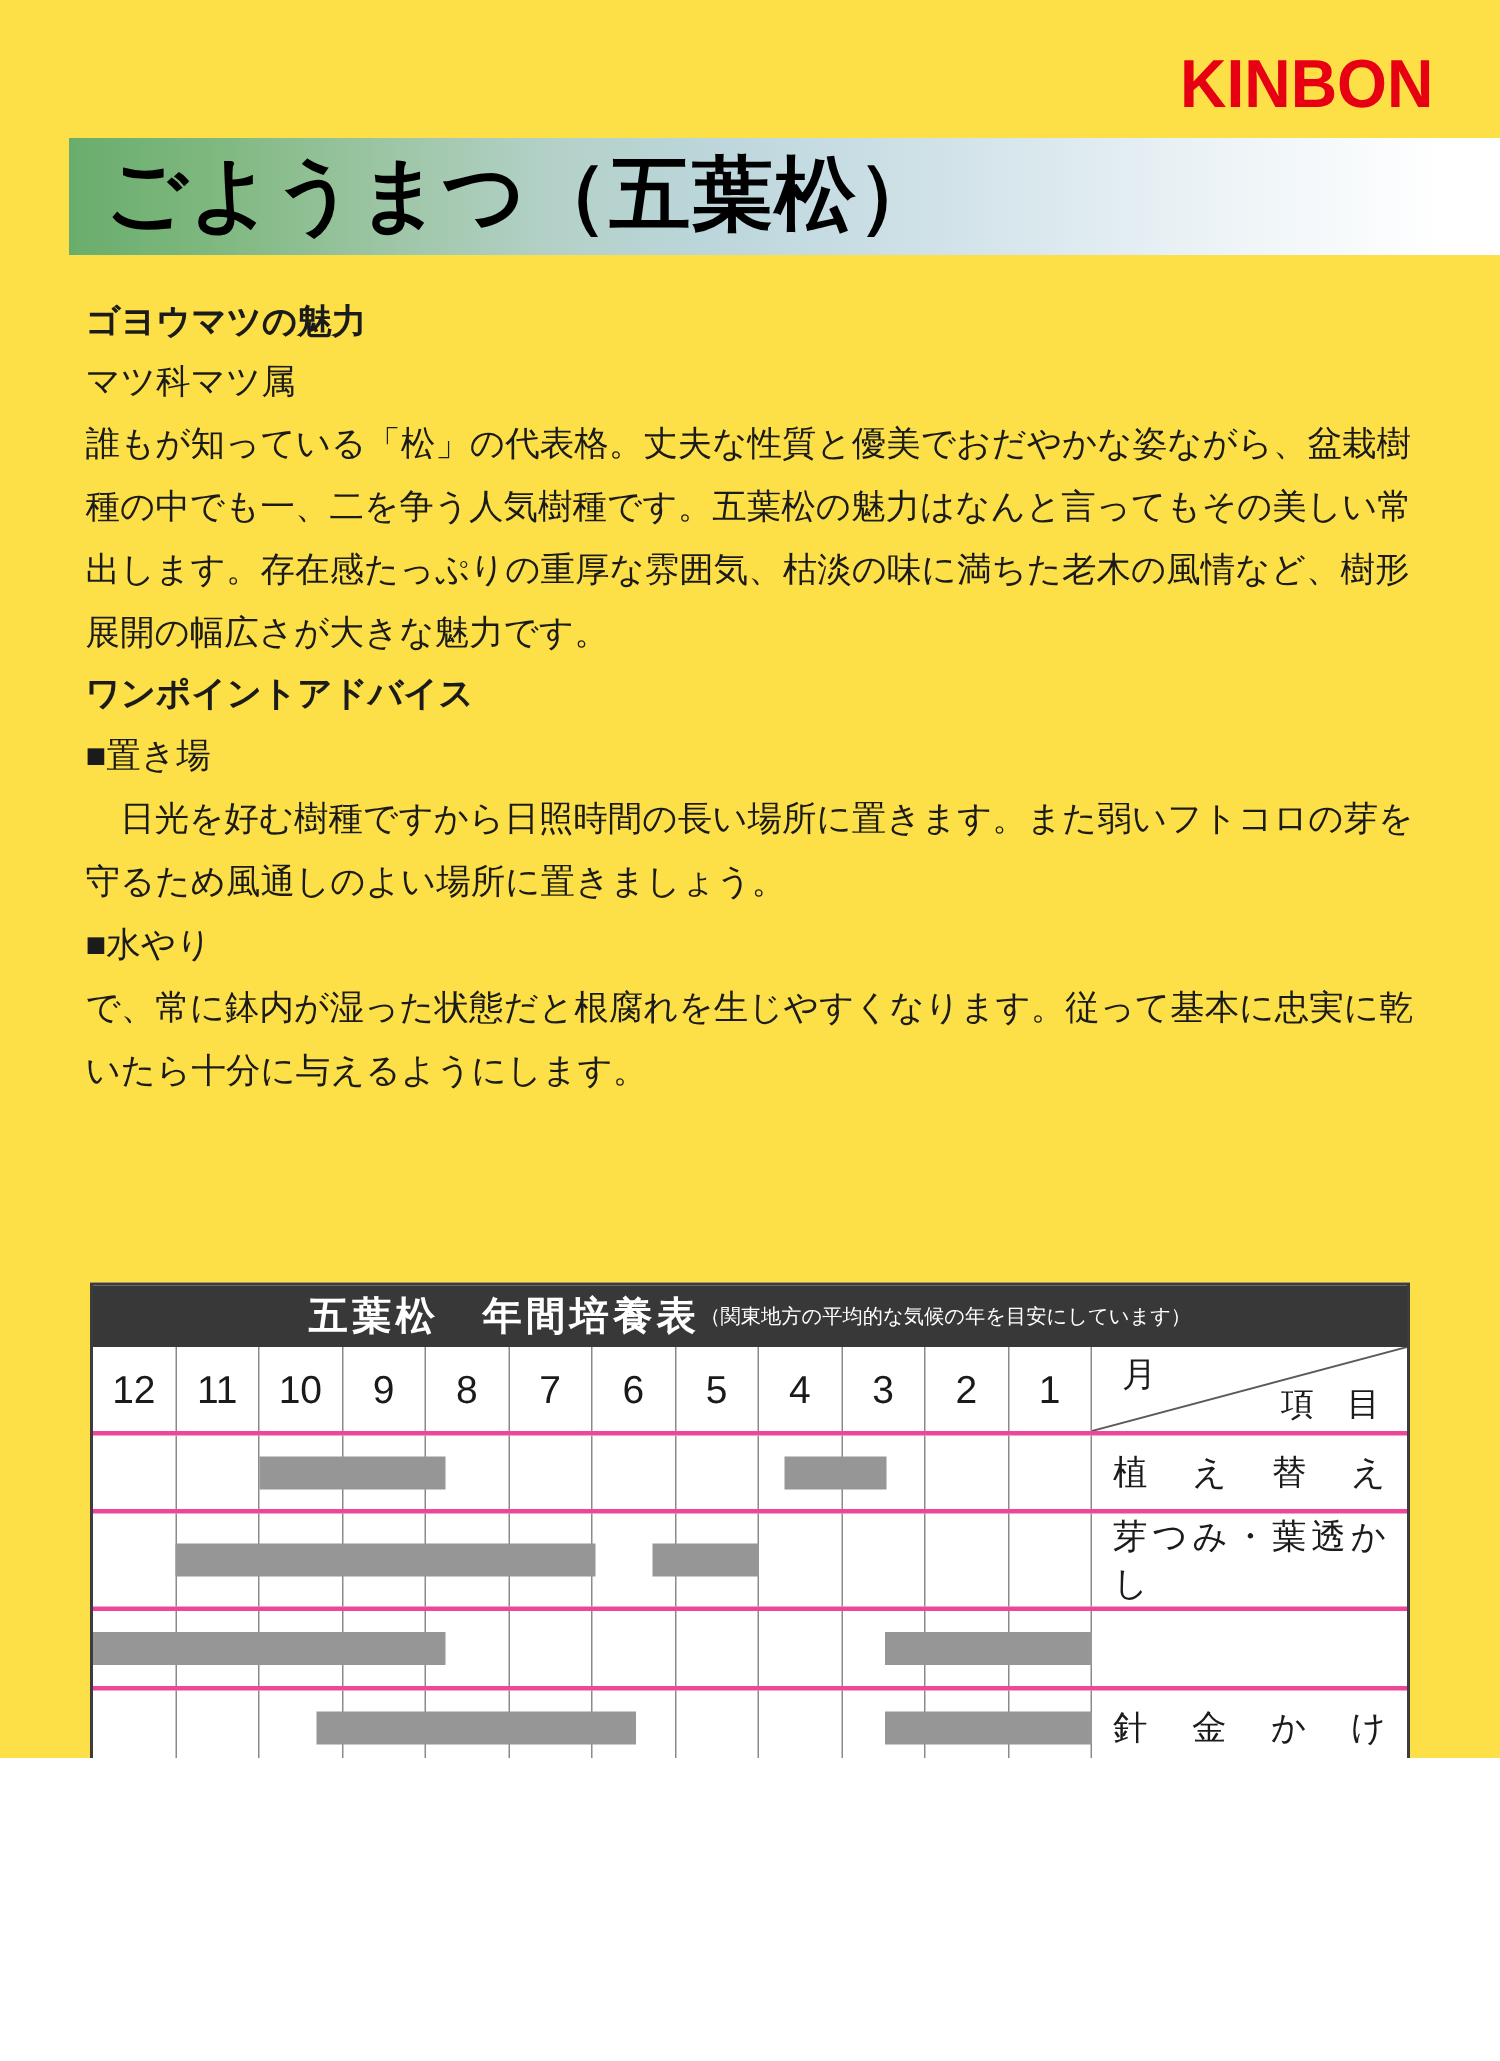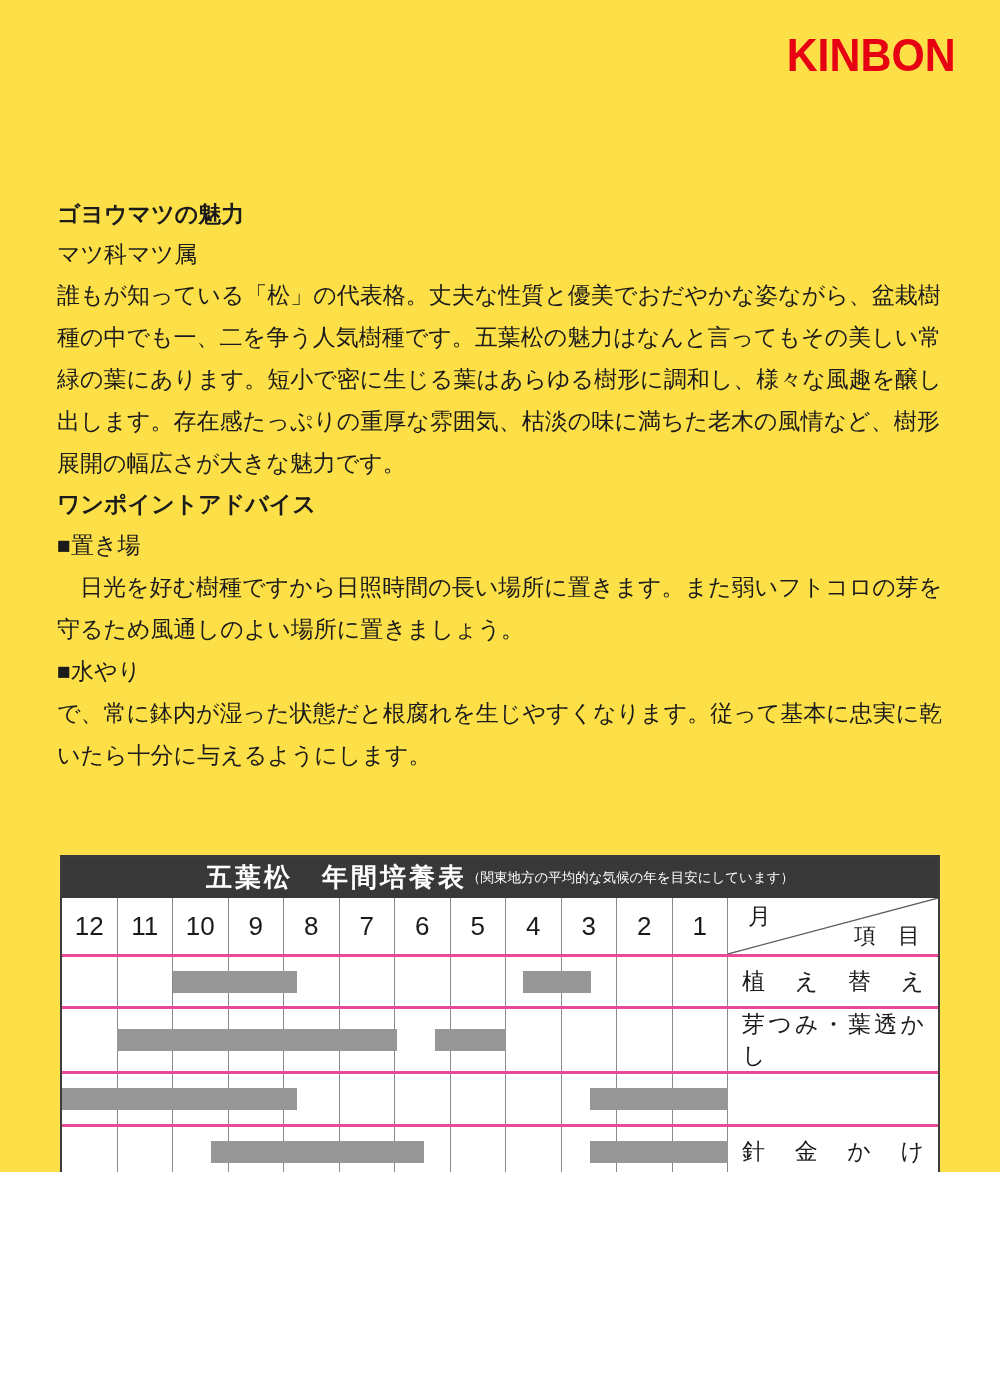--- a/index.html
+++ b/index.html
@@ -47,27 +47,29 @@
   .tlabel{flex:1;display:flex;align-items:center;padding:0 14px;}
   .tlabel span{display:block;width:100%;font-size:23px;text-align:justify;text-align-last:justify;}
 </style>
 </head>
 <body>
 
 <div class="page">
 
   <div class="logo logo-top" style="color: rgb(230, 0, 18);">KINBON</div>
 
+  <div class="banner">
+    <h1>ごようまつ（五葉松）</h1>
+  </div>
 
   <div class="textcol">
     <h2>ゴヨウマツの魅力</h2>
     <div class="sub">マツ科マツ属</div>
     <div class="pline">誰もが知っている「松」の代表格。丈夫な性質と優美でおだやかな姿ながら、盆栽樹</div>
     <div class="pline">種の中でも一、二を争う人気樹種です。五葉松の魅力はなんと言ってもその美しい常</div>
-    <div class="pline">緑の葉にあります。短小で密に生じる葉はあらゆる樹形に調和し、様々な風趣を醸し</div>
     <div class="pline">出します。存在感たっぷりの重厚な雰囲気、枯淡の味に満ちた老木の風情など、樹形</div>
     <div class="pline">展開の幅広さが大きな魅力です。</div>
 
     <h2 class="advice-gap">ワンポイントアドバイス</h2>
     <div class="sec-h">■置き場</div>
     <div class="pline">　日光を好む樹種ですから日照時間の長い場所に置きます。また弱いフトコロの芽を</div>
     <div class="pline">守るため風通しのよい場所に置きましょう。</div>
     <div class="sec-h">■水やり</div>
     <div class="pline">で、常に鉢内が湿った状態だと根腐れを生じやすくなります。従って基本に忠実に乾</div>
     <div class="pline">いたら十分に与えるようにします。</div>

